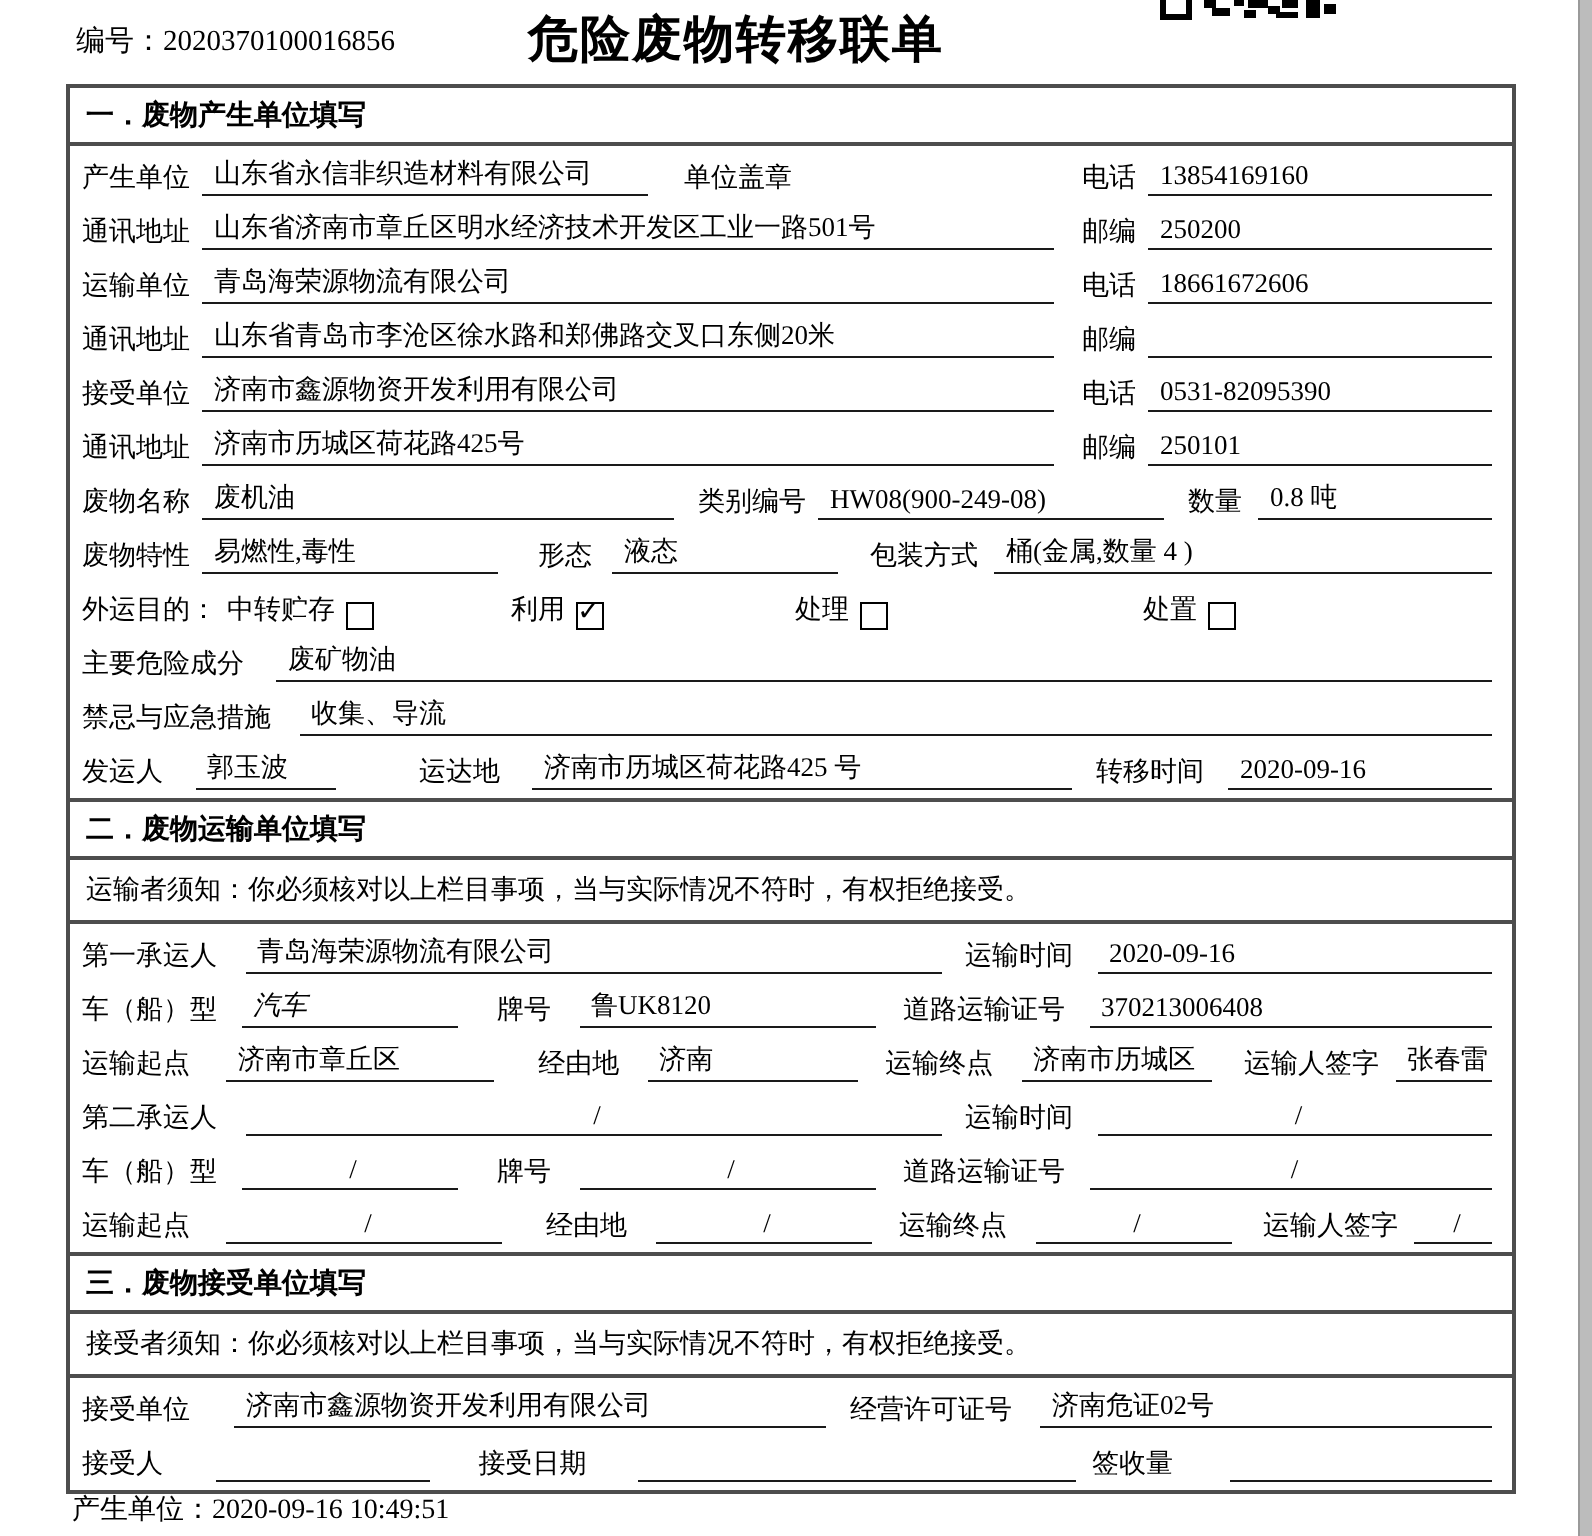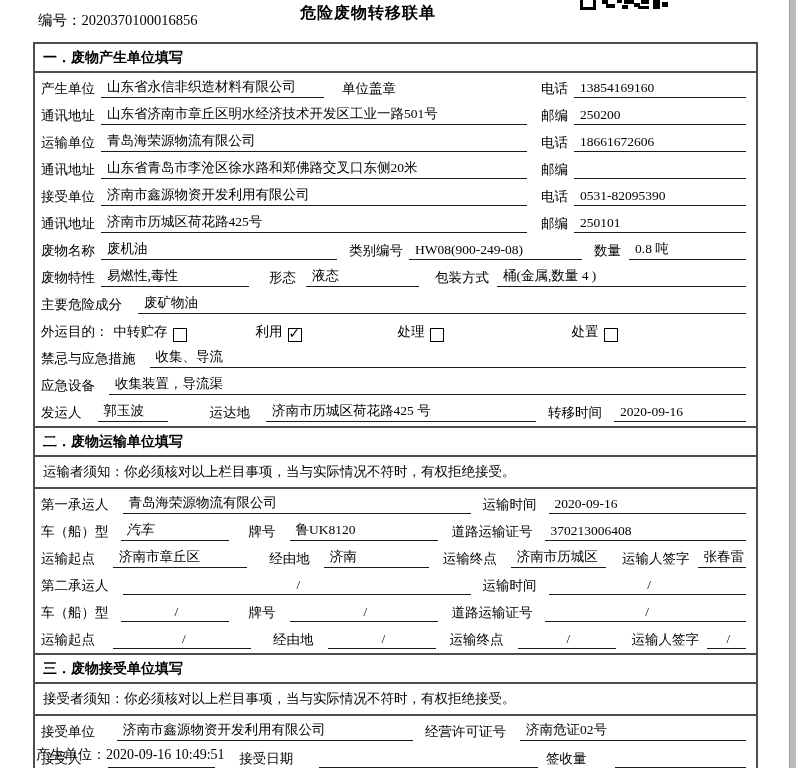--- a/index.html
+++ b/index.html
@@ -1,19 +1,19 @@
 <!DOCTYPE html>
 <html><head>
 <meta charset="utf-8">
 <style>
   html,body{margin:0;padding:0;}
   body{width:796px;height:768px;background:#fff;font-family:"Liberation Serif","DejaVu Serif",serif;color:#000;}
   .page{position:relative;width:796px;height:768px;overflow:hidden;background:#fff;}
   .serial{position:absolute;left:38px;top:11px;font-size:14.5px;white-space:nowrap;}
-  .title{position:absolute;left:0;right:60px;top:3px;text-align:center;font-size:16px;font-weight:bold;letter-spacing:1px;}
+  .title{position:absolute;left:0;right:60px;top:3px;text-align:center;font-size:25px;font-weight:bold;letter-spacing:1px;}
   .qr{position:absolute;left:580px;top:0;}
   .gray-strip{position:absolute;left:789px;top:0;width:7px;height:768px;background:#bcbcbc;border-left:1px solid #9a9a9a;}
   .form{position:absolute;left:33px;top:42px;width:721px;border:2px solid #4d4d4d;background:#fff;}
   .sec-hd{font-weight:bold;font-size:14px;padding:5px 8px 4px 8px;border-bottom:2px solid #4d4d4d;}
   .sec-hd.mid{border-top:2px solid #4d4d4d;}
   .notice{display:flex;align-items:center;height:30px;padding:0 8px;font-size:13.5px;border-bottom:2px solid #4d4d4d;}
   .rows{padding:1px 0;}
   .rows.pad-b{}
   .row{display:flex;align-items:flex-end;height:24px;padding:0 10px 3px 6px;font-size:13.5px;}
   .lbl{white-space:nowrap;}
@@ -121,53 +121,49 @@
       <div class="row">
         <span class="lbl">废物特性</span>
         <span class="ul" style="width:140px;margin-left:6px;">易燃性,毒性</span>
         <span class="lbl" style="margin-left:20px;margin-top:48px;">形态</span>
         <span class="ul" style="width:105px;margin-left:10px;">液态</span>
         <span class="lbl" style="margin-left:16px;">包装方式</span>
         <span class="ul fill" style="margin-left:8px;">桶(金属,数量 4 )</span>
       </div>
 
       <div class="row">
+        <span class="lbl">外运目的：</span>
+        <span class="lbl" style="margin-left:5px;">中转贮存</span>
+        <span class="cb">
+            <i></i>
+          </span>
+        <span class="lbl" style="margin-left:69px;">利用</span>
+        <span class="cb">
+            <i>✓</i>
+          </span>
+        <span class="lbl" style="margin-left:96px;">处理</span>
+        <span class="cb">
+            <i></i>
+          </span>
+        <span class="lbl" style="margin-left:128px;">处置</span>
+        <span class="cb">
+            <i></i>
+          </span>
+      </div>
+
+      <div class="row">
         <span class="lbl">主要危险成分</span>
         <span class="ul fill" style="margin-left:16px;">废矿物油</span>
       </div>
 
       <div class="row">
-        <span class="lbl">外运目的：</span>
-        <span class="lbl" style="margin-left:5px;">中转贮存</span>
-        <span class="cb">
-            <i></i>
-          </span>
-        <span class="lbl" style="margin-left:69px;">利用</span>
-        <span class="cb">
-            <i>✓</i>
-          </span>
-        <span class="lbl" style="margin-left:96px;">处理</span>
-        <span class="cb">
-            <i></i>
-          </span>
-        <span class="lbl" style="margin-left:128px;">处置</span>
-        <span class="cb">
-            <i></i>
-          </span>
-      </div>
-
-      <div class="row">
         <span class="lbl">禁忌与应急措施</span>
         <span class="ul fill" style="margin-left:14px;">收集、导流</span>
       </div>
 
-      <div class="row">
-        <span class="lbl">应急设备</span>
-        <span class="ul fill" style="margin-left:14px;">收集装置，导流渠</span>
-      </div>
 
       <div class="row">
         <span class="lbl">发运人</span>
         <span class="ul" style="width:62px;margin-left:16px;">郭玉波</span>
         <span class="lbl" style="margin-left:42px;">运达地</span>
         <span class="ul" style="width:262px;margin-left:16px;">济南市历城区荷花路425 号</span>
         <span class="lbl" style="margin-left:12px;">转移时间</span>
         <span class="ul fill" style="margin-left:12px;">2020-09-16</span>
       </div>
     </div>

